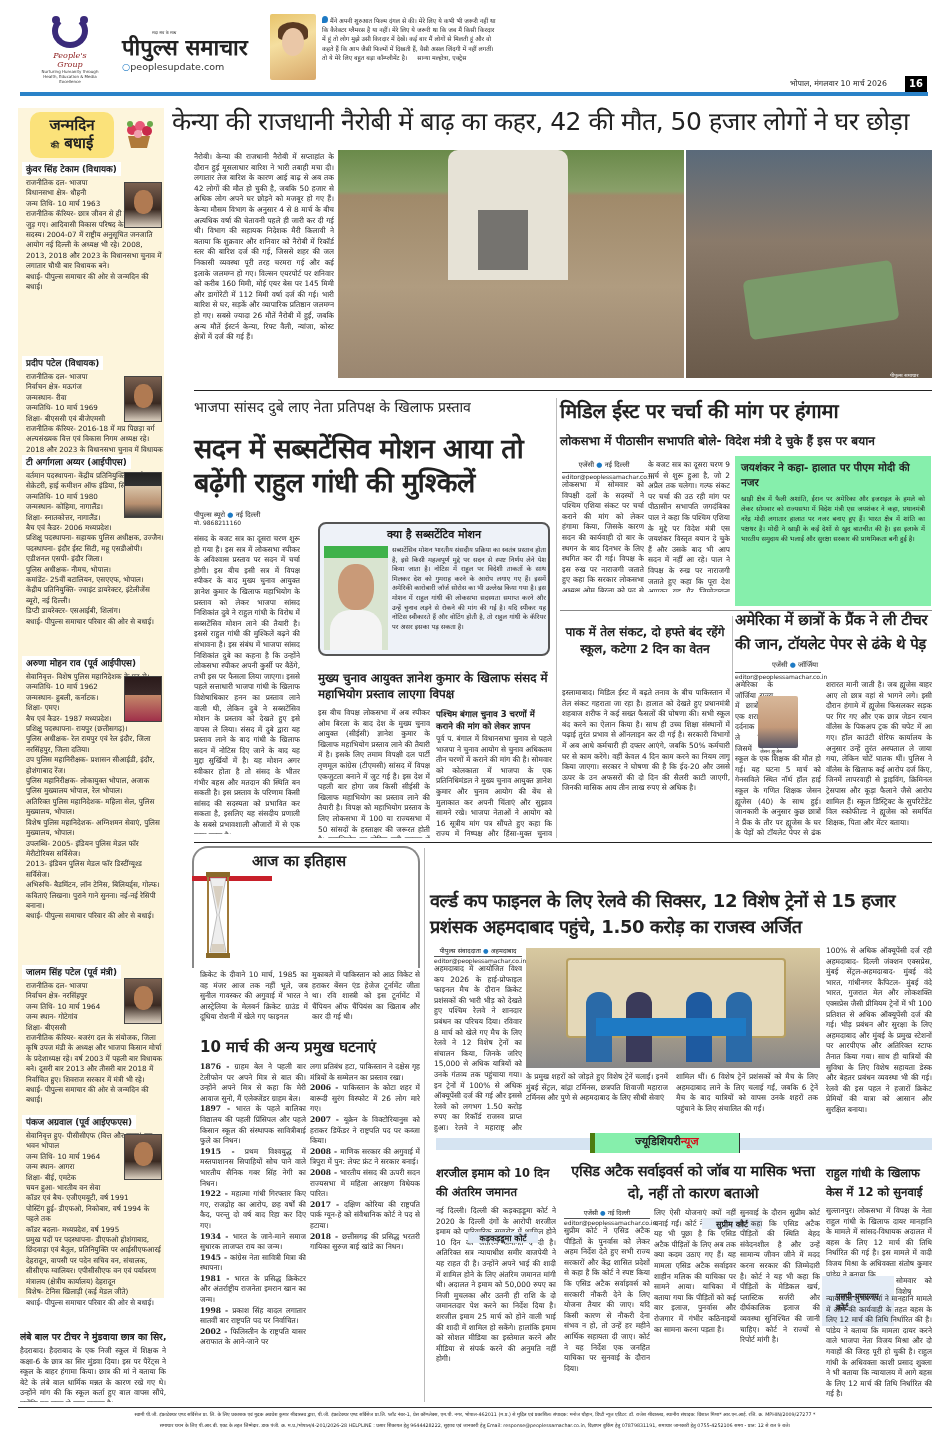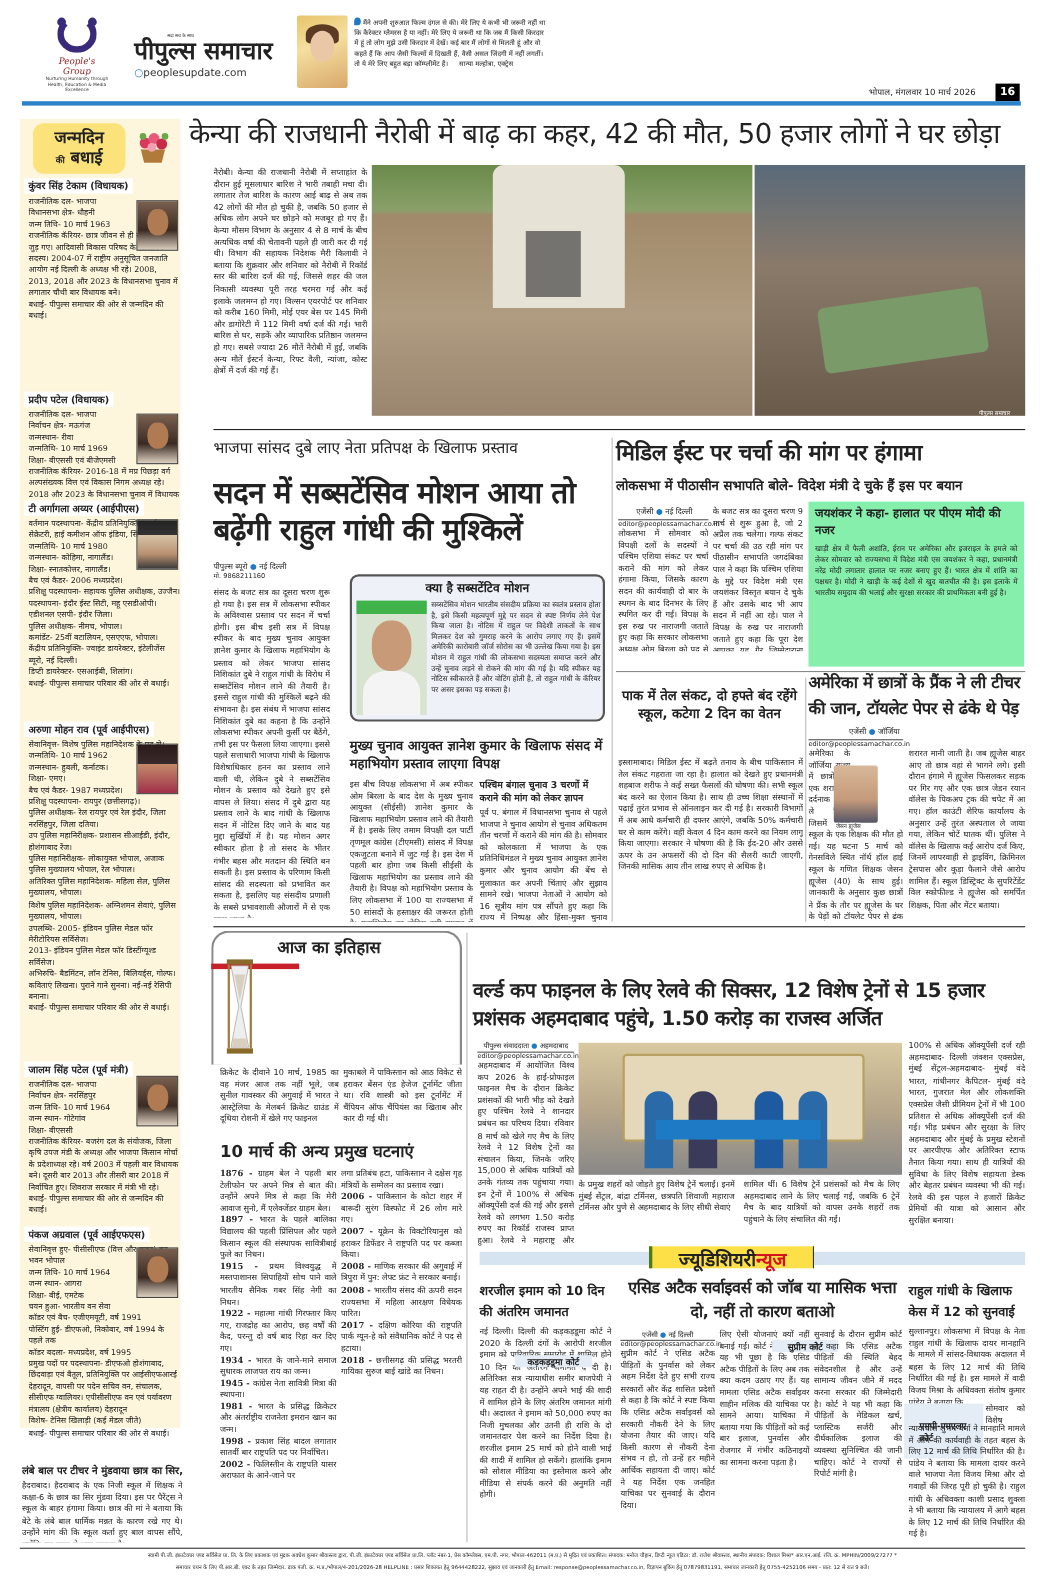--- a/index.html
+++ b/index.html
@@ -101,21 +101,21 @@
 #wc-email{left:434px;top:956px;width:88px;font-size:6px;border-top:1px solid #555;text-align:center}
 #wc-body1{left:434px;top:964px;width:88px;height:170px}
 #wc-img{left:526px;top:948px;width:294px;height:120px;background:linear-gradient(180deg,#d8c9a0,#b8a78a 50%,#888 100%)}
 #wc-img .train{position:absolute;left:40px;top:10px;width:220px;height:80px;background:#e4d8b8;border:2px solid #b8a060;border-radius:4px}
 #wc-img .p{position:absolute;top:44px;width:26px;height:70px;background:#2a6aa8;border-radius:12px 12px 0 0}
 #wc-img .banner{position:absolute;left:70px;top:70px;width:150px;height:18px;background:#1e7ac4}
 #wc-body2{left:526px;top:1072px;width:142px;height:62px}
 #wc-body3{left:676px;top:1072px;width:142px;height:62px}
 #wc-body4{left:826px;top:946px;width:106px;height:188px}
 #jud-bar{left:436px;top:1138px;width:496px;height:12px;background:#d6e4f2}
-#jud-title{left:590px;top:1133px;width:150px;height:20px;background:#fde047;text-align:center;font-size:17px;font-weight:bold;color:#222;border-left:3px solid #4d7c0f;border-right:1px solid #333}
+#jud-title{left:590px;top:1133px;width:150px;height:20px;background:#86efac;text-align:center;font-size:11px;font-weight:bold;color:#222;border-left:5px solid #4d7c0f;border-right:1px solid #333}
 #jud-title .red{color:#d4121e}
 #sharjeel-head{left:436px;top:1164px;width:120px;font-size:11.5px;line-height:19px;font-weight:bold;color:#222}
 #sharjeel-body{left:436px;top:1206px;width:120px;height:196px}
 #acid-head{left:566px;top:1160px;width:254px;font-size:14.5px;line-height:22px;font-weight:bold;color:#222;text-align:center;letter-spacing:-.3px}
 #acid-byline{left:566px;top:1208px;width:82px;font-size:6.4px;text-align:center}
 #acid-email{left:564px;top:1218px;width:86px;font-size:6px;border-top:1px solid #555;text-align:center}
 #acid-body1{left:564px;top:1226px;width:86px;height:176px}
 #acid-body2{left:654px;top:1208px;width:82px;height:194px}
 #acid-body3{left:740px;top:1208px;width:80px;height:194px}
 #rahul-head{left:826px;top:1164px;width:106px;font-size:11.5px;line-height:19px;font-weight:bold;color:#222}

